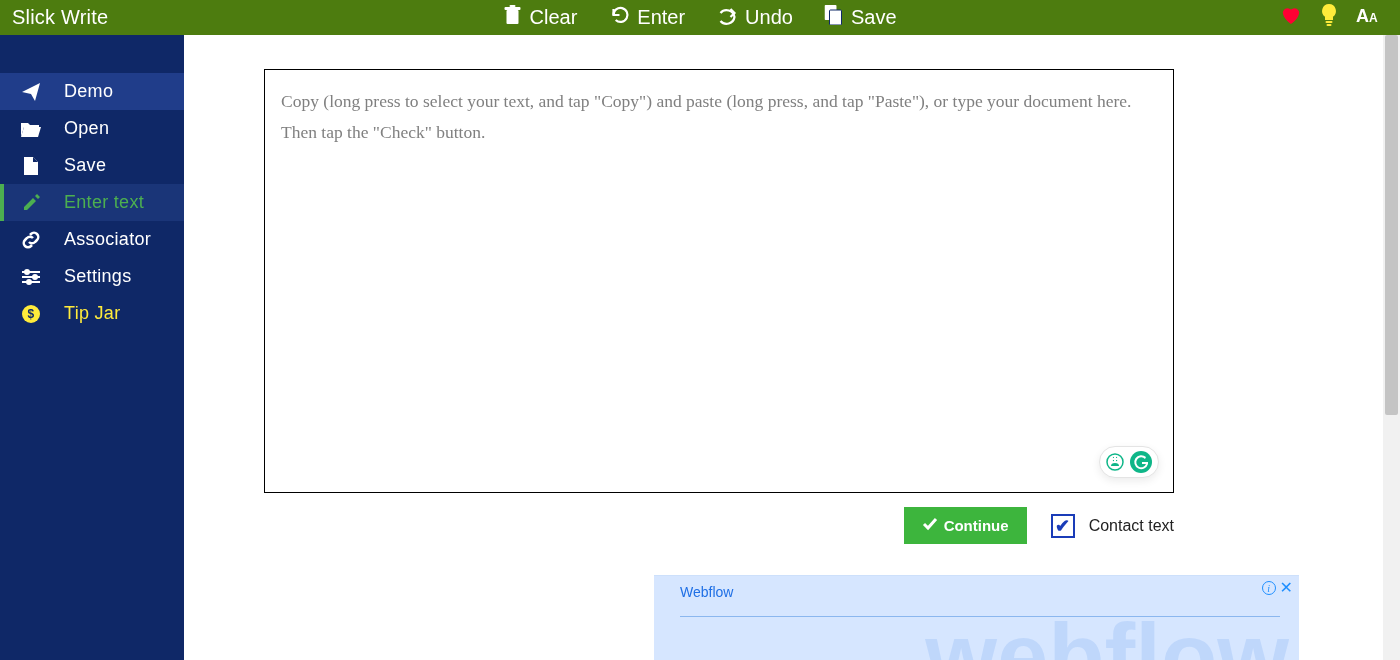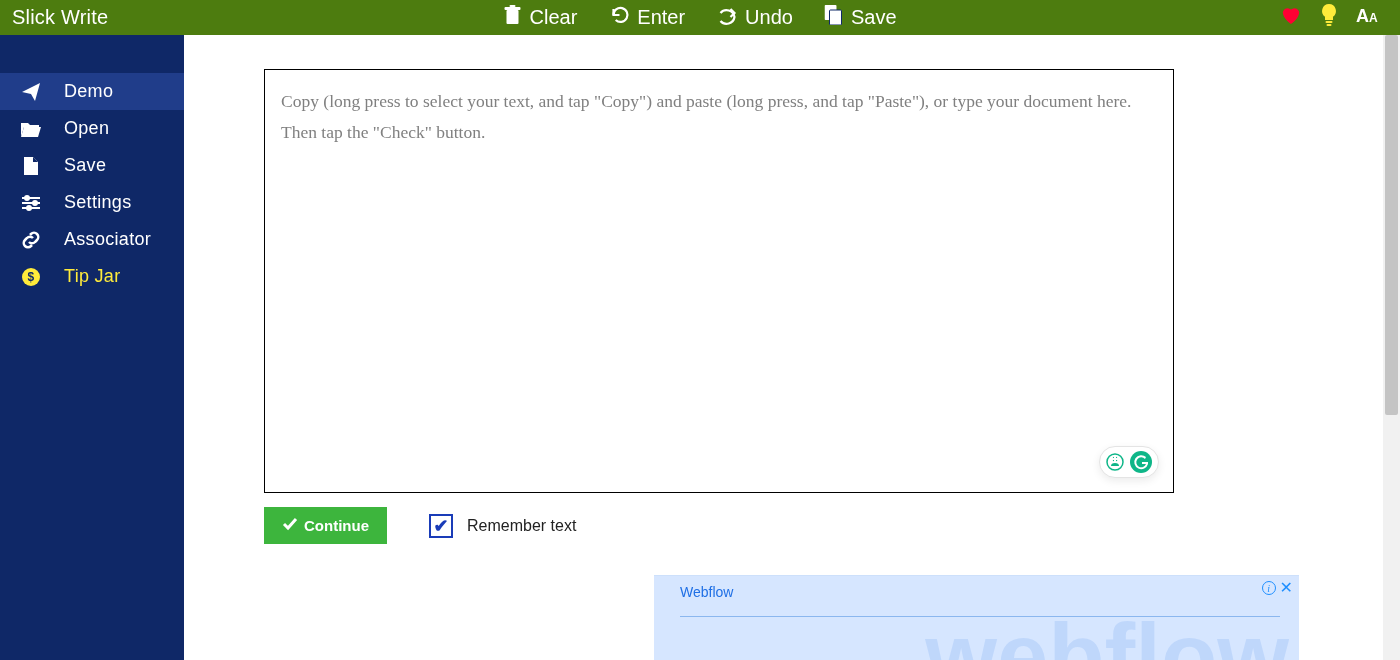--- a/index.html
+++ b/index.html
@@ -74,21 +74,21 @@
   }
   .grammarly {
     position: absolute; right: 14px; bottom: 14px;
     display: flex; align-items: center;
     background: #fff; border: 1px solid #e4e4e4; border-radius: 20px;
     padding: 4px 6px; gap: 6px;
     box-shadow: 0 3px 8px rgba(0,0,0,.08);
   }
   .below-row {
     margin-top: 14px;
-    display: flex; align-items: center; gap: 42px;
+    display: flex; align-items: center; gap: 24px; justify-content: flex-end;
   }
   .continue-btn {
     background: #3db53d; color: #fff;
     border: none; padding: 10px 18px; font-size: 15px; font-weight: 600;
     display: flex; align-items: center; gap: 6px; cursor: pointer;
   }
   .remember {
     display: flex; align-items: center; gap: 14px;
     font-size: 16px; color: #222;
   }
@@ -219,41 +219,49 @@
     </div>
     <div class="side-item">
       <span class="side-icon">
           <svg width="16" height="18" viewBox="0 0 14 18" fill="#fff">
             <path d="M0 0h9l5 5v13H0z"></path>
             <path d="M9 0v5h5" fill="#0f2867"></path>
           </svg>
         </span>
       <span class="side-label">Save</span>
     </div>
+    <div class="side-item active">
+      <span class="side-icon">
+          <svg width="18" height="18" viewBox="0 0 18 18" fill="#4caf50">
+            <path d="M2 13l9-9 3 3-9 9H2zM13 2l3 3 2-2-3-3z"></path>
+          </svg>
+        </span>
+      <span class="side-label">Enter text</span>
+    </div>
+    <div class="side-item">
+      <span class="side-icon">
+          <svg width="18" height="18" viewBox="0 0 18 18" fill="none" stroke="#fff" stroke-width="2.5">
+            <path d="M7 11a4 4 0 0 0 6 0l2-2a4 4 0 0 0-6-6l-1 1"></path>
+            <path d="M11 7a4 4 0 0 0-6 0L3 9a4 4 0 0 0 6 6l1-1"></path>
+          </svg>
+        </span>
+      <span class="side-label">Associator</span>
+    </div>
     <div class="side-item">
       <span class="side-icon">
           <svg width="18" height="16" viewBox="0 0 18 16" fill="none" stroke="#fff" stroke-width="2">
             <line x1="0" y1="3" x2="18" y2="3"></line>
             <line x1="0" y1="8" x2="18" y2="8"></line>
             <line x1="0" y1="13" x2="18" y2="13"></line>
             <circle cx="5" cy="3" r="2" fill="#fff"></circle>
             <circle cx="13" cy="8" r="2" fill="#fff"></circle>
             <circle cx="7" cy="13" r="2" fill="#fff"></circle>
           </svg>
         </span>
       <span class="side-label">Settings</span>
-    </div>
-    <div class="side-item">
-      <span class="side-icon">
-          <svg width="18" height="18" viewBox="0 0 18 18" fill="none" stroke="#fff" stroke-width="2.5">
-            <path d="M7 11a4 4 0 0 0 6 0l2-2a4 4 0 0 0-6-6l-1 1"></path>
-            <path d="M11 7a4 4 0 0 0-6 0L3 9a4 4 0 0 0 6 6l1-1"></path>
-          </svg>
-        </span>
-      <span class="side-label">Associator</span>
     </div>
     <div class="side-item tipjar">
       <span class="side-icon">
           <svg width="18" height="18" viewBox="0 0 18 18">
             <circle cx="9" cy="9" r="9" fill="#ffeb3b"></circle>
             <text x="9" y="13" text-anchor="middle" font-size="12" font-weight="800" fill="#0f2867" font-family="Arial">$</text>
           </svg>
         </span>
       <span class="side-label">Tip Jar</span>
     </div>
@@ -282,21 +290,21 @@
         <button class="continue-btn">
           <span><svg width="16" height="14" viewBox="0 0 16 14" fill="none" stroke="#fff" stroke-width="3">
                 <path d="M2 7l4 4 8-9"></path>
               </svg></span>
           <span>Continue</span>
         </button>
         <div class="remember">
           <div class="checkbox">
             <span class="check-mark">✔</span>
           </div>
-          <span>Remember text</span>
+          <span>Contact text</span>
         </div>
       </div>
     </div>
 
     <div class="ad">
       <div class="ad-ctrl">
         <span class="ad-info-icon">i</span>
         <span class="ad-close">✕</span>
       </div>
       <div class="ad-label">Webflow</div>

